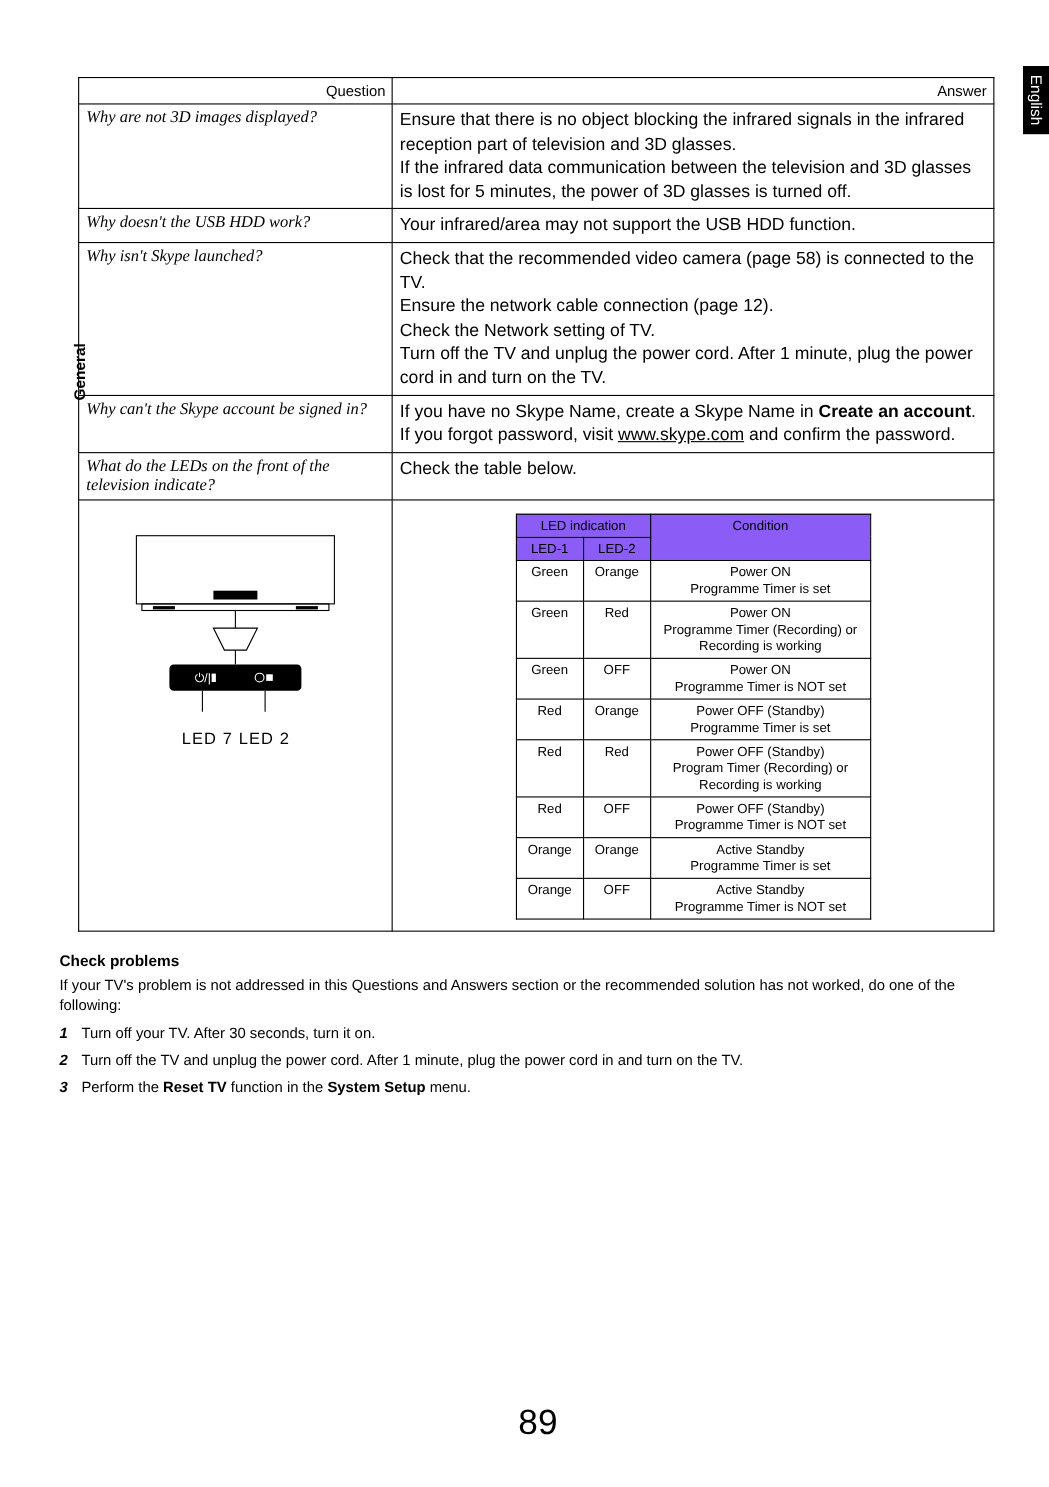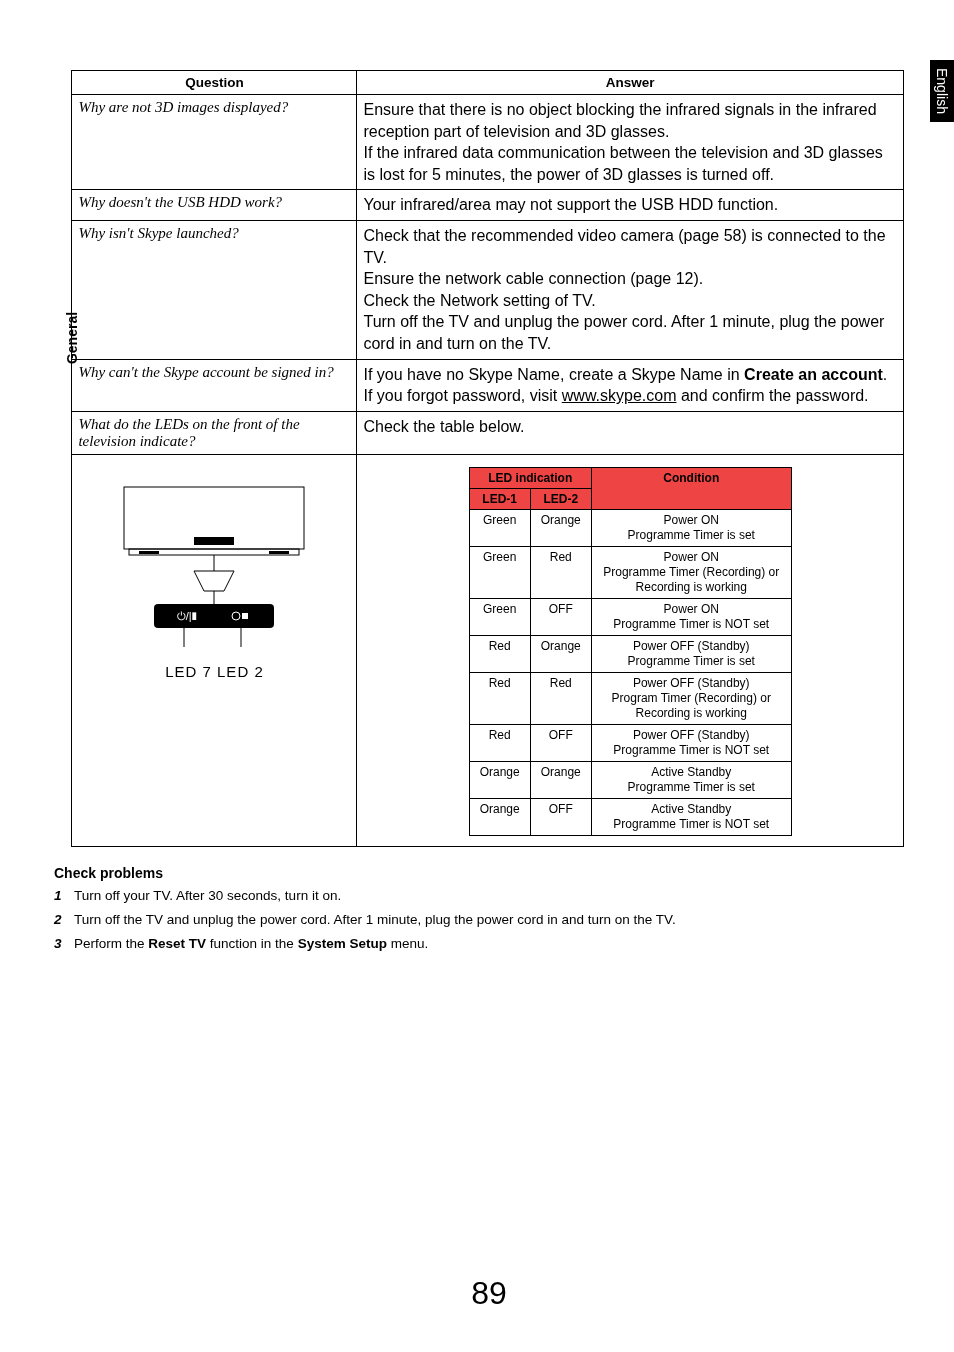--- a/index.html
+++ b/index.html
@@ -55,21 +55,21 @@
   }
   table.qa {
     border-collapse: collapse;
     width: 100%;
   }
   table.qa th, table.qa td {
     border: 1px solid #000;
     vertical-align: top;
     padding: 4px 6px;
   }
-  table.qa th { text-align: center; font-weight: bold; }
+  table.qa th { text-align: right; font-weight: normal; }
   .question-col { width: 285px; }
   .question {
     font-weight: normal;
     font-style: italic;
     font-family: "Times New Roman", serif;
     font-size: 15px;
   }
   .answer { font-size: 16px; line-height: 1.35; }
   .answer .bold { font-weight: bold; }
   .answer .underline { text-decoration: underline; }
@@ -78,21 +78,21 @@
   table.led {
     border-collapse: collapse;
     margin: 8px auto 6px auto;
     font-size: 12px;
   }
   table.led th, table.led td {
     border: 1px solid #000;
     padding: 3px 10px;
     text-align: center;
   }
-  table.led th { font-weight: bold; background: #ef4444; }
+  table.led th { font-weight: normal; background: #8b5cf6; }
   table.led td.cond { line-height: 1.25; }
 
   
   .tv-diagram {
     text-align: center;
     padding: 20px 4px 10px 4px;
   }
   .tv-diagram svg { display: block; margin: 0 auto; }
   .led-label {
     font-size: 15px;
@@ -273,20 +273,21 @@
                 </tbody>
               </table>
             </td>
           </tr>
         </tbody>
     </table>
   </div>
 
   <div class="other">
     <div class="other-title">Check problems</div>
+    <div class="other-intro">If your TV's problem is not addressed in this Questions and Answers section or the recommended solution has not worked, do one of the following:</div>
     <ol class="steps">
       <li>Turn off your TV. After 30 seconds, turn it on.</li>
       <li>Turn off the TV and unplug the power cord. After 1 minute, plug the power cord in and turn on the TV.</li>
       <li>
         <span>Perform the </span><span class="bold">Reset TV</span><span> function in the </span><span class="bold">System Setup</span><span> menu.</span>
       </li>
     </ol>
   </div>
 </div>
 

